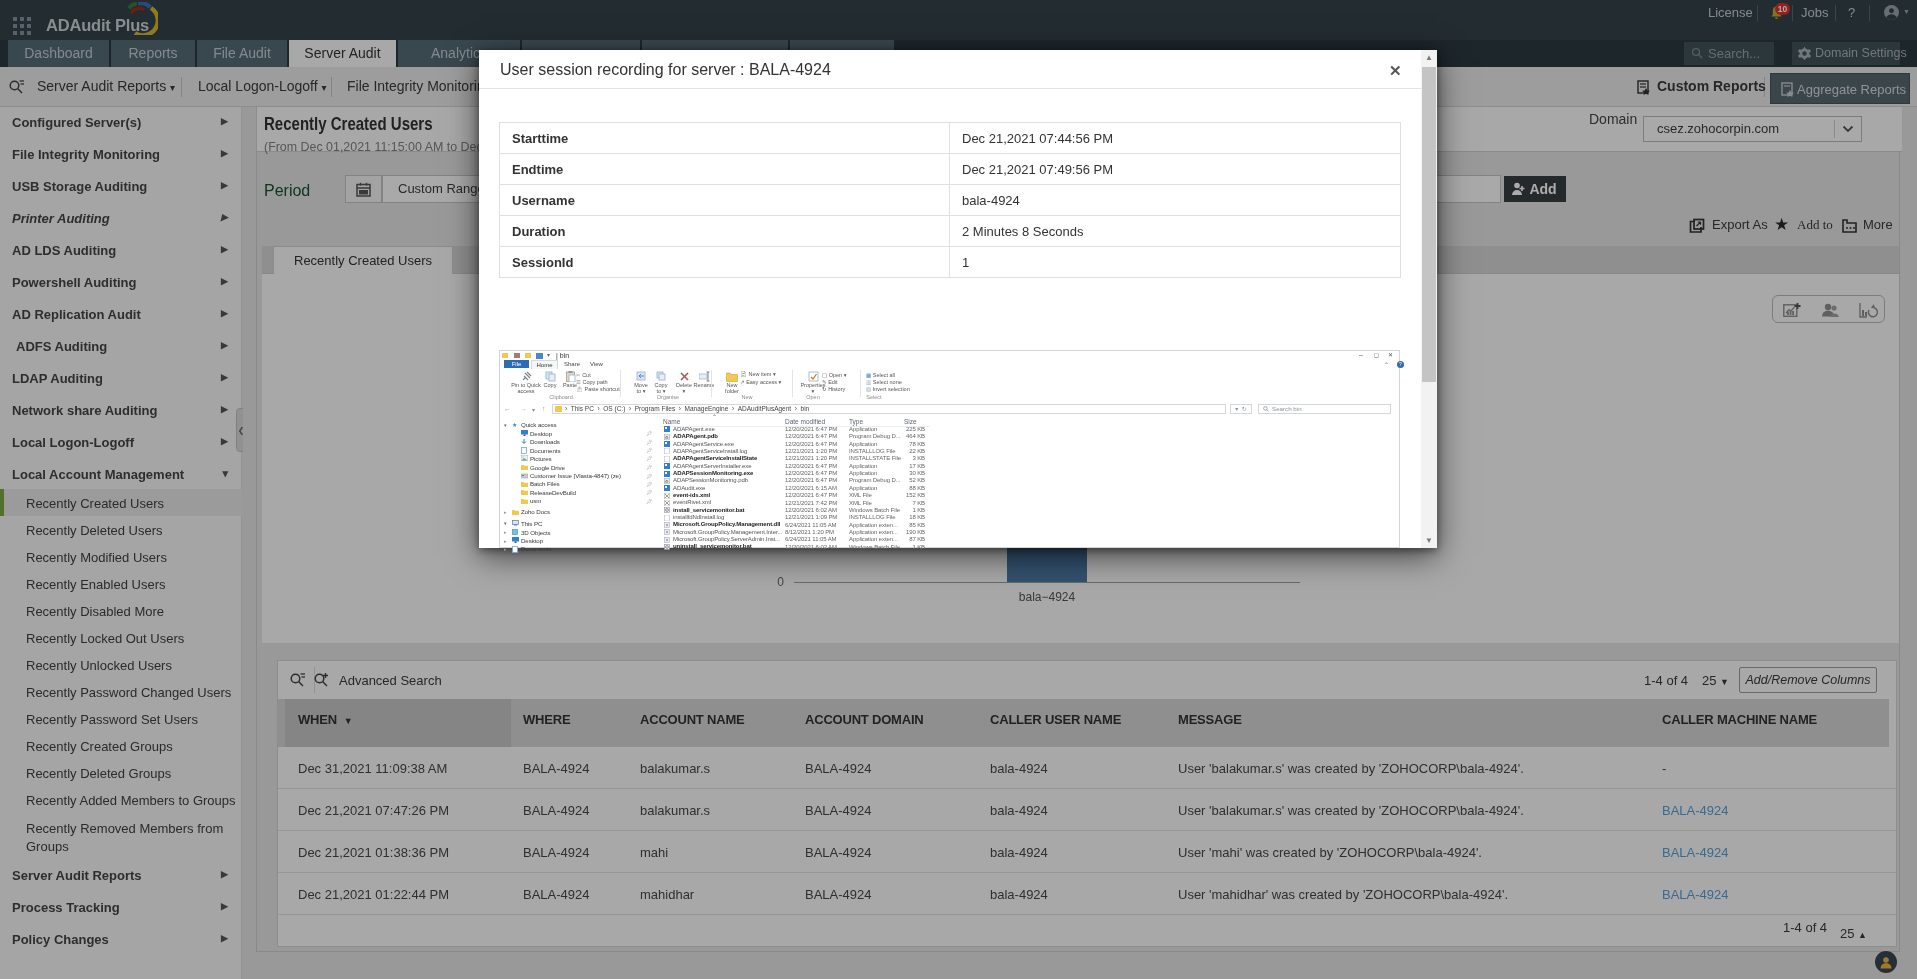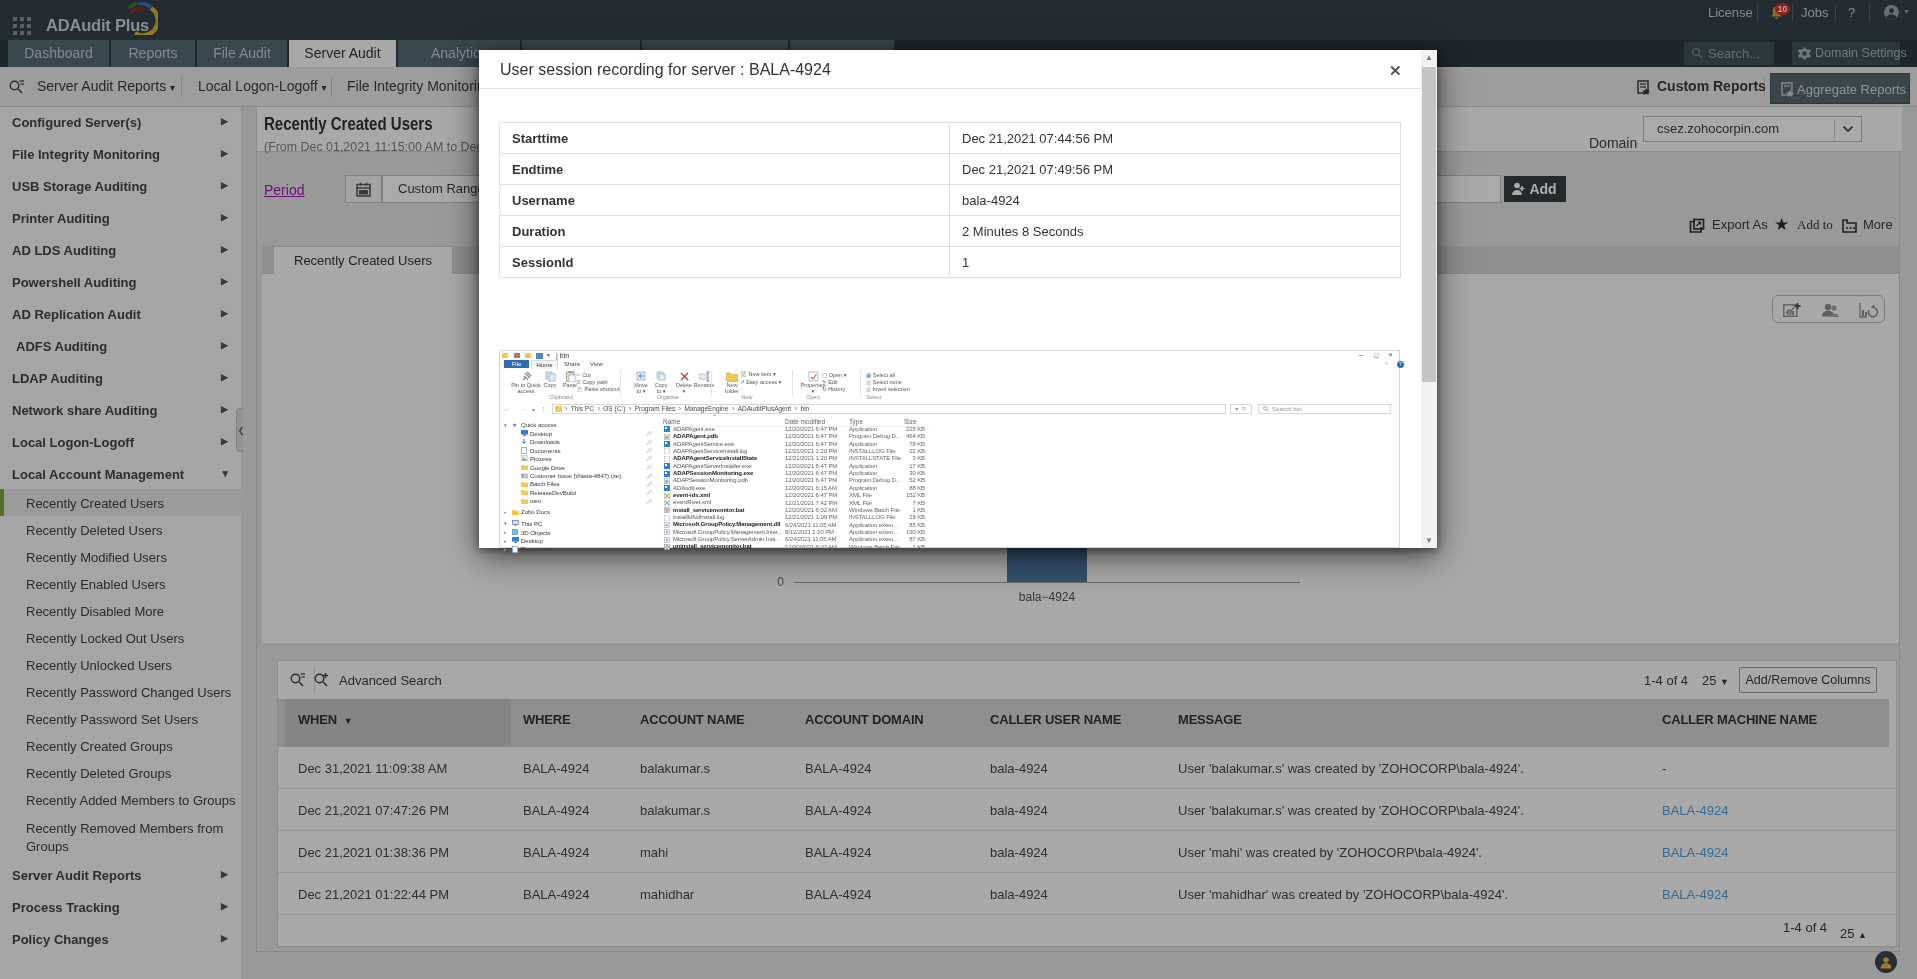--- a/index.html
+++ b/index.html
@@ -35,23 +35,23 @@
 .ssub { position:absolute; left:0; width:242px; font-size:13px; color:#414141; }
 .ssel { position:absolute; left:0; top:382px; width:242px; height:27px; background:#e7e7e7; border-left:4px solid #7aa83e; }
 .handle { position:absolute; left:236px; top:301px; width:10px; height:44px; background:#d8d8d8; border:1px solid #c0c0c0; border-radius:4px 0 0 4px; font-size:8px; color:#666; text-align:center; line-height:44px; }
 
 
 .main { position:absolute; left:243px; top:107px; width:1674px; height:872px; background:#e4e5e5; }
 .panel { position:absolute; left:13px; top:0px; width:1646px; height:872px; }
 .headarea { position:absolute; left:0px; top:0px; width:1646px; height:45px; background:#fbfbfb; border-left:1px solid #d2d2d2; border-bottom:1px solid #cfcfcf; }
 h1.title { position:absolute; left:8px; top:6px; font-size:19px; color:#333; font-weight:bold; transform:scaleX(0.79); transform-origin:left top; white-space:nowrap; }
 .subtitle { position:absolute; left:8px; top:32px; font-size:13.5px; color:#808080; transform:scaleX(0.92); transform-origin:left top; white-space:nowrap; }
-.domlabel { position:absolute; left:1333px; top:28px; font-size:14px; color:#444; }
+.domlabel { position:absolute; left:1333px; top:4px; font-size:14px; color:#444; }
 .domsel { position:absolute; left:1387px; top:9px; width:219px; height:26px; background:#fdfdfd; border:1px solid #b9b9b9; font-size:13px; color:#3c3c3c; line-height:24px; }
-.periodlbl { position:absolute; left:8px; top:75px; font-size:14px; color:#a21caf;text-decoration:underline; }
+.periodlbl { position:absolute; left:8px; top:75px; font-size:16px; color:#14532d; }
 .calbox { position:absolute; left:89px; top:68px; width:37px; height:28px; background:#f4f4f4; border:1px solid #c4c4c4; text-align:center; }
 .rangebox { position:absolute; left:126px; top:68px; width:500px; height:28px; background:#fdfdfd; border:1px solid #c4c4c4; font-size:13px; color:#3c3c3c; line-height:26px; }
 .srvbox { position:absolute; left:1100px; top:68px; width:145px; height:28px; background:#fdfdfd; border:1px solid #c4c4c4; }
 .addbtn { position:absolute; left:1248px; top:69px; width:62px; height:26px; background:#363e42; color:#fff; font-size:14px; font-weight:bold; text-align:center; line-height:27px; }
 .acticons { position:absolute; top:110px; font-size:13px; color:#3a3a3a; }
 
 
 .tabstrip { position:absolute; left:6px; top:139px; width:1637px; height:28px; background:#d5d5d5; border-bottom:1px solid #cbcbcb; }
 .ctab { position:absolute; left:11px; top:0; width:180px; height:28px; background:#fbfbfb; border:1px solid #cfcfcf; border-bottom:none; text-align:center; line-height:28px; font-size:13px; color:#333; }
 .chartbox { position:absolute; left:6px; top:167px; width:1637px; height:369px; background:#fbfbfb; }
@@ -60,21 +60,21 @@
 .bar { position:absolute; left:745px; top:160px; width:80px; height:148px; background:linear-gradient(#2d6191,#4e7ba5); }
 .zerolbl { position:absolute; left:506px; top:301px; width:16px; text-align:right; font-size:12px; color:#666; }
 .barlbl { position:absolute; left:745px; top:316px; width:80px; text-align:center; font-size:12px; color:#555; }
 
 
 .tablebox { position:absolute; left:21px; top:553px; width:1620px; height:287px; background:#fbfbfb; border:1px solid #d2d2d2; }
 .ttool { position:absolute; left:0; top:0; width:100%; height:38px; }
 .advs { position:absolute; left:61px; top:12px; font-size:13px; color:#3a3a3a; }
 .pag1 { position:absolute; left:1366px; top:12px; font-size:13px; color:#3a3a3a; }
 .pag2 { position:absolute; left:1424px; top:12px; font-size:13px; color:#3a3a3a; }
-.addremove { position:absolute; left:1461px; top:6px; width:138px; height:26px; border:1px solid #9d9d9d; border-radius:2px; font-size:12.5px; color:#3a3a3a; text-align:center; line-height:24px; }
+.addremove { position:absolute; left:1461px; top:6px; width:138px; height:26px; border:1px solid #9d9d9d; border-radius:2px; font-size:12.5px; color:#3a3a3a; text-align:center; line-height:24px;font-style:italic; }
 .thead { position:absolute; left:0; top:38px; width:1611px; height:48px; background:#d6d6d6; font-size:13px; color:#333; font-weight:bold; }
 .thwhen { position:absolute; left:7px; top:0; width:226px; height:48px; background:#c6c6c6; }
 .th { position:absolute; top:13px; letter-spacing:-0.2px; }
 .trow { position:absolute; left:0; width:1618px; height:42px; border-bottom:1px solid #e0e0e0; font-size:13px; color:#474747; }
 .td { position:absolute; top:14px; }
 .link { color:#55a0d8; }
 .tfoot1 { position:absolute; left:1505px; top:259px; font-size:13px; color:#3a3a3a; }
 .tfoot2 { position:absolute; left:1562px; top:265px; font-size:13px; color:#3a3a3a; }
 
 
@@ -193,21 +193,21 @@
       </svg>
     <span style="position:absolute;left:26px;top:1px;font-size:13px;white-space:nowrap;">Aggregate Reports</span>
   </div>
 </div>
 
 <div class="sidebar">
   <div class="ssel"></div>
   <div class="snav" style="top:8px;"><span style="margin-left:12px;">Configured Server(s)</span><span class="arr">▶</span></div>
   <div class="snav" style="top:40px;"><span style="margin-left:12px;">File Integrity Monitoring</span><span class="arr">▶</span></div>
   <div class="snav" style="top:72px;"><span style="margin-left:12px;">USB Storage Auditing</span><span class="arr">▶</span></div>
-  <div class="snav" style="top:104px;"><span style="margin-left:12px;">Printer Auditing</span><span class="arr">▶</span></div>
+  <div class="snav" style="top:104px;font-style:italic;"><span style="margin-left:12px;">Printer Auditing</span><span class="arr">▶</span></div>
   <div class="snav" style="top:136px;"><span style="margin-left:12px;">AD LDS Auditing</span><span class="arr">▶</span></div>
   <div class="snav" style="top:168px;"><span style="margin-left:12px;">Powershell Auditing</span><span class="arr">▶</span></div>
   <div class="snav" style="top:200px;"><span style="margin-left:12px;">AD Replication Audit</span><span class="arr">▶</span></div>
   <div class="snav" style="top:232px;"><span style="margin-left:16px;">ADFS Auditing</span><span class="arr">▶</span></div>
   <div class="snav" style="top:264px;"><span style="margin-left:12px;">LDAP Auditing</span><span class="arr">▶</span></div>
   <div class="snav" style="top:296px;"><span style="margin-left:12px;">Network share Auditing</span><span class="arr">▶</span></div>
   <div class="snav" style="top:328px;"><span style="margin-left:12px;">Local Logon-Logoff</span><span class="arr">▶</span></div>
   <div class="snav" style="top:360px;"><span style="margin-left:12px;">Local Account Management</span><span class="arr" style="font-size:11px;top:0px;">▾</span></div>
   <div class="ssub" style="top:389px;"><span style="margin-left:26px;">Recently Created Users</span></div>
   <div class="ssub" style="top:416px;"><span style="margin-left:26px;">Recently Deleted Users</span></div>

